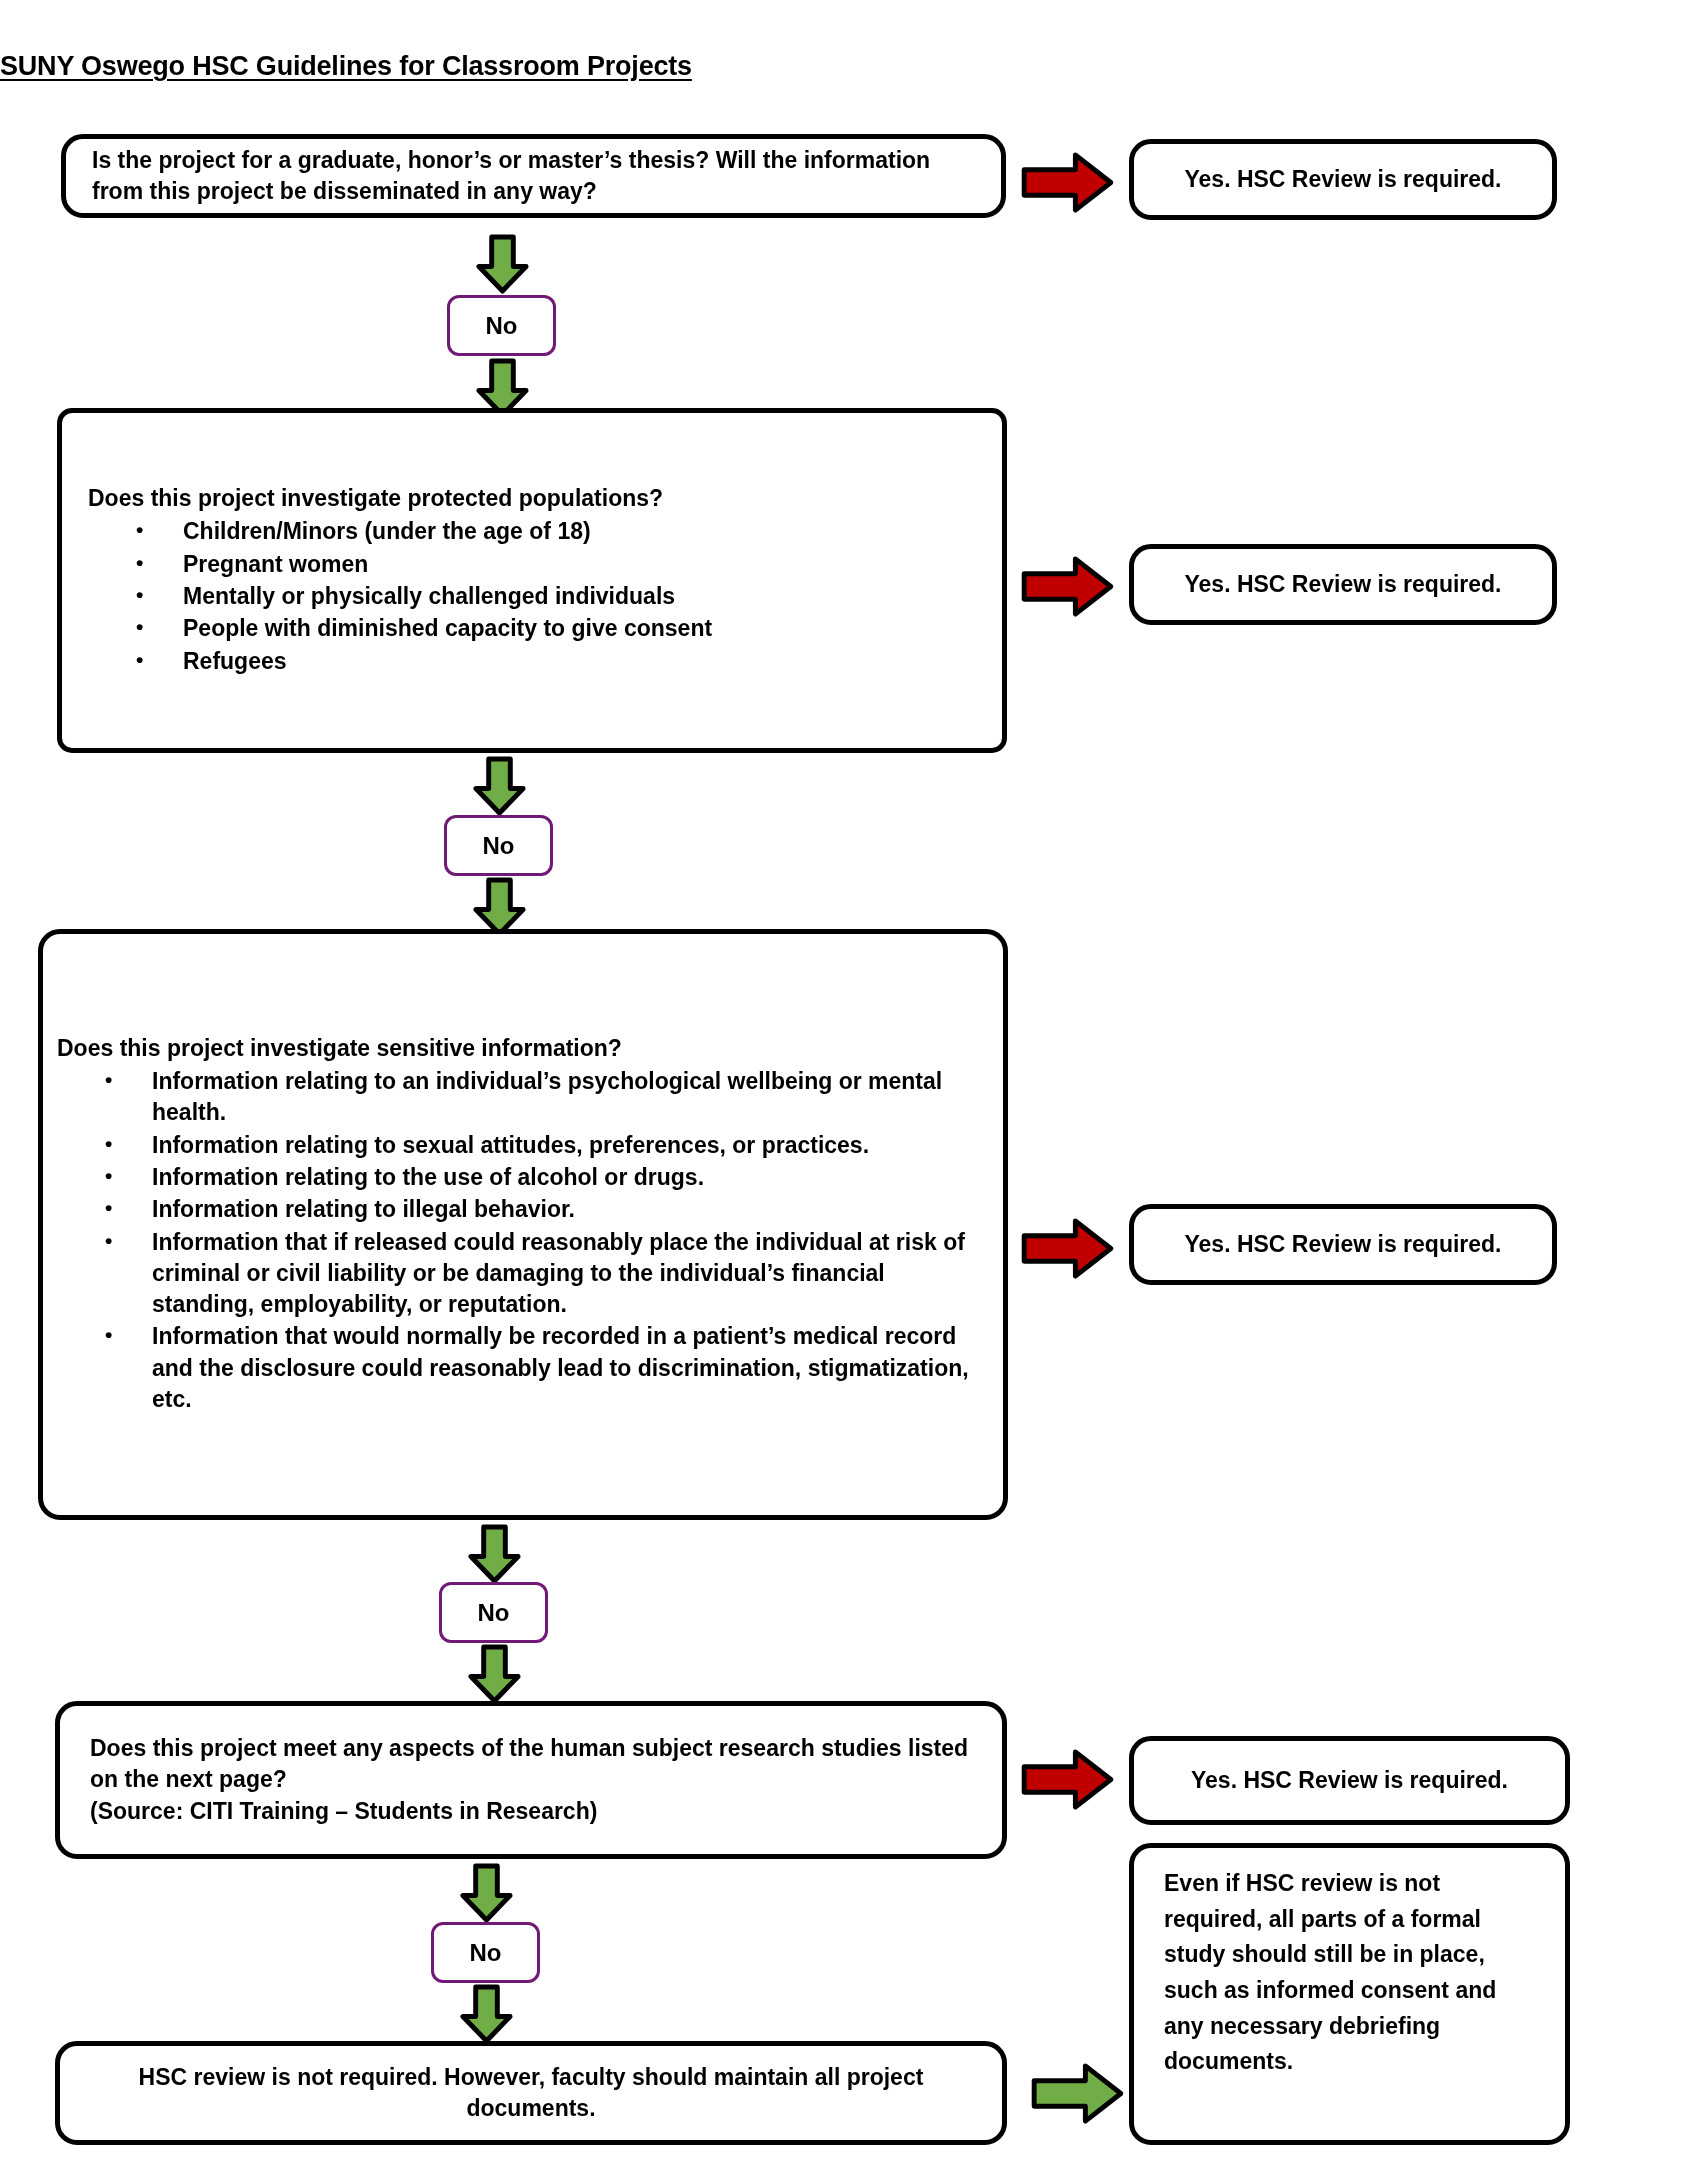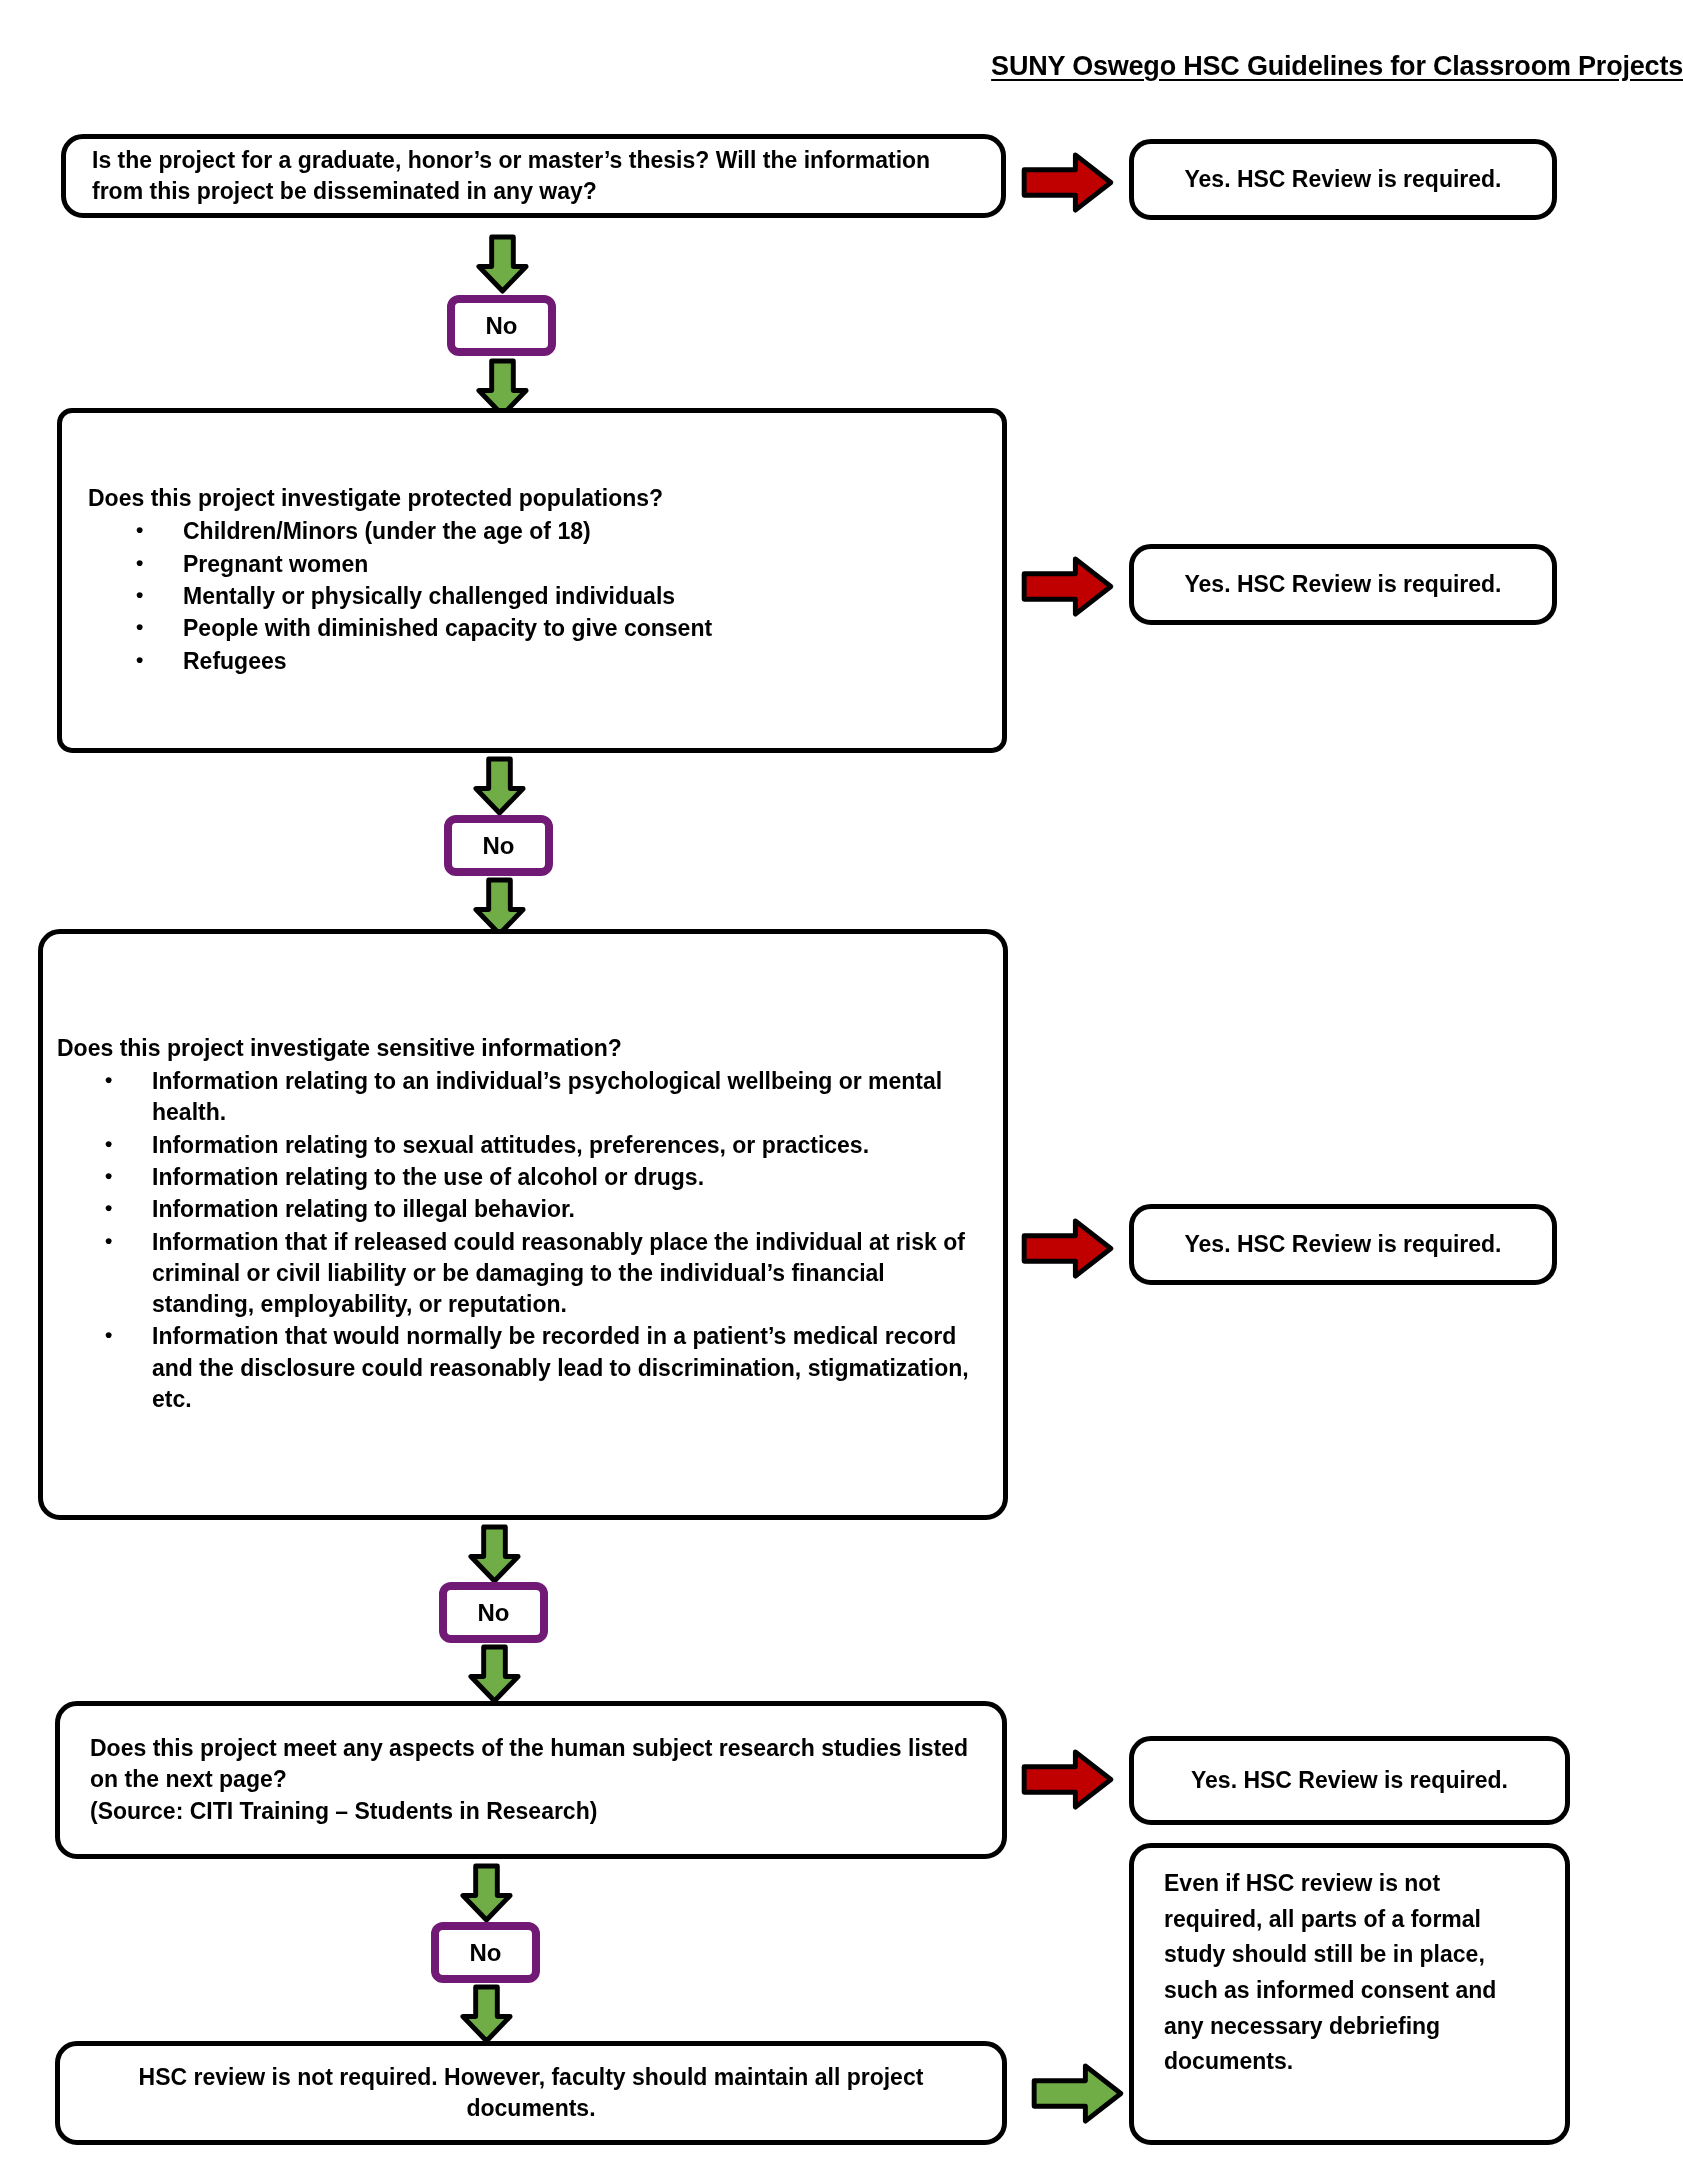--- a/index.html
+++ b/index.html
@@ -17,21 +17,21 @@
     height: 2178px;
     overflow: hidden;
   }
 
   
   .title {
     position: absolute;
     top: 51px;
     left: 0;
     width: 1683px;
-    text-align: right;
+    text-align: left;
     font-size: 27px;
     font-weight: bold;
     color: #000000;
     text-decoration: underline;
     text-underline-offset: 4px;
     letter-spacing: -0.2px;
   }
 
   
   .fc-box {
@@ -58,21 +58,21 @@
   }
 
   .fc-box .q-line {
     display: block;
   }
 
   
   .no-box {
     position: absolute;
     background: #ffffff;
-    border: 8px solid #701a75;
+    border: 3px solid #701a75;
     border-radius: 12px;
     font-size: 24px;
     font-weight: bold;
     color: #000000;
     display: flex;
     align-items: center;
     justify-content: center;
   }
 
   

